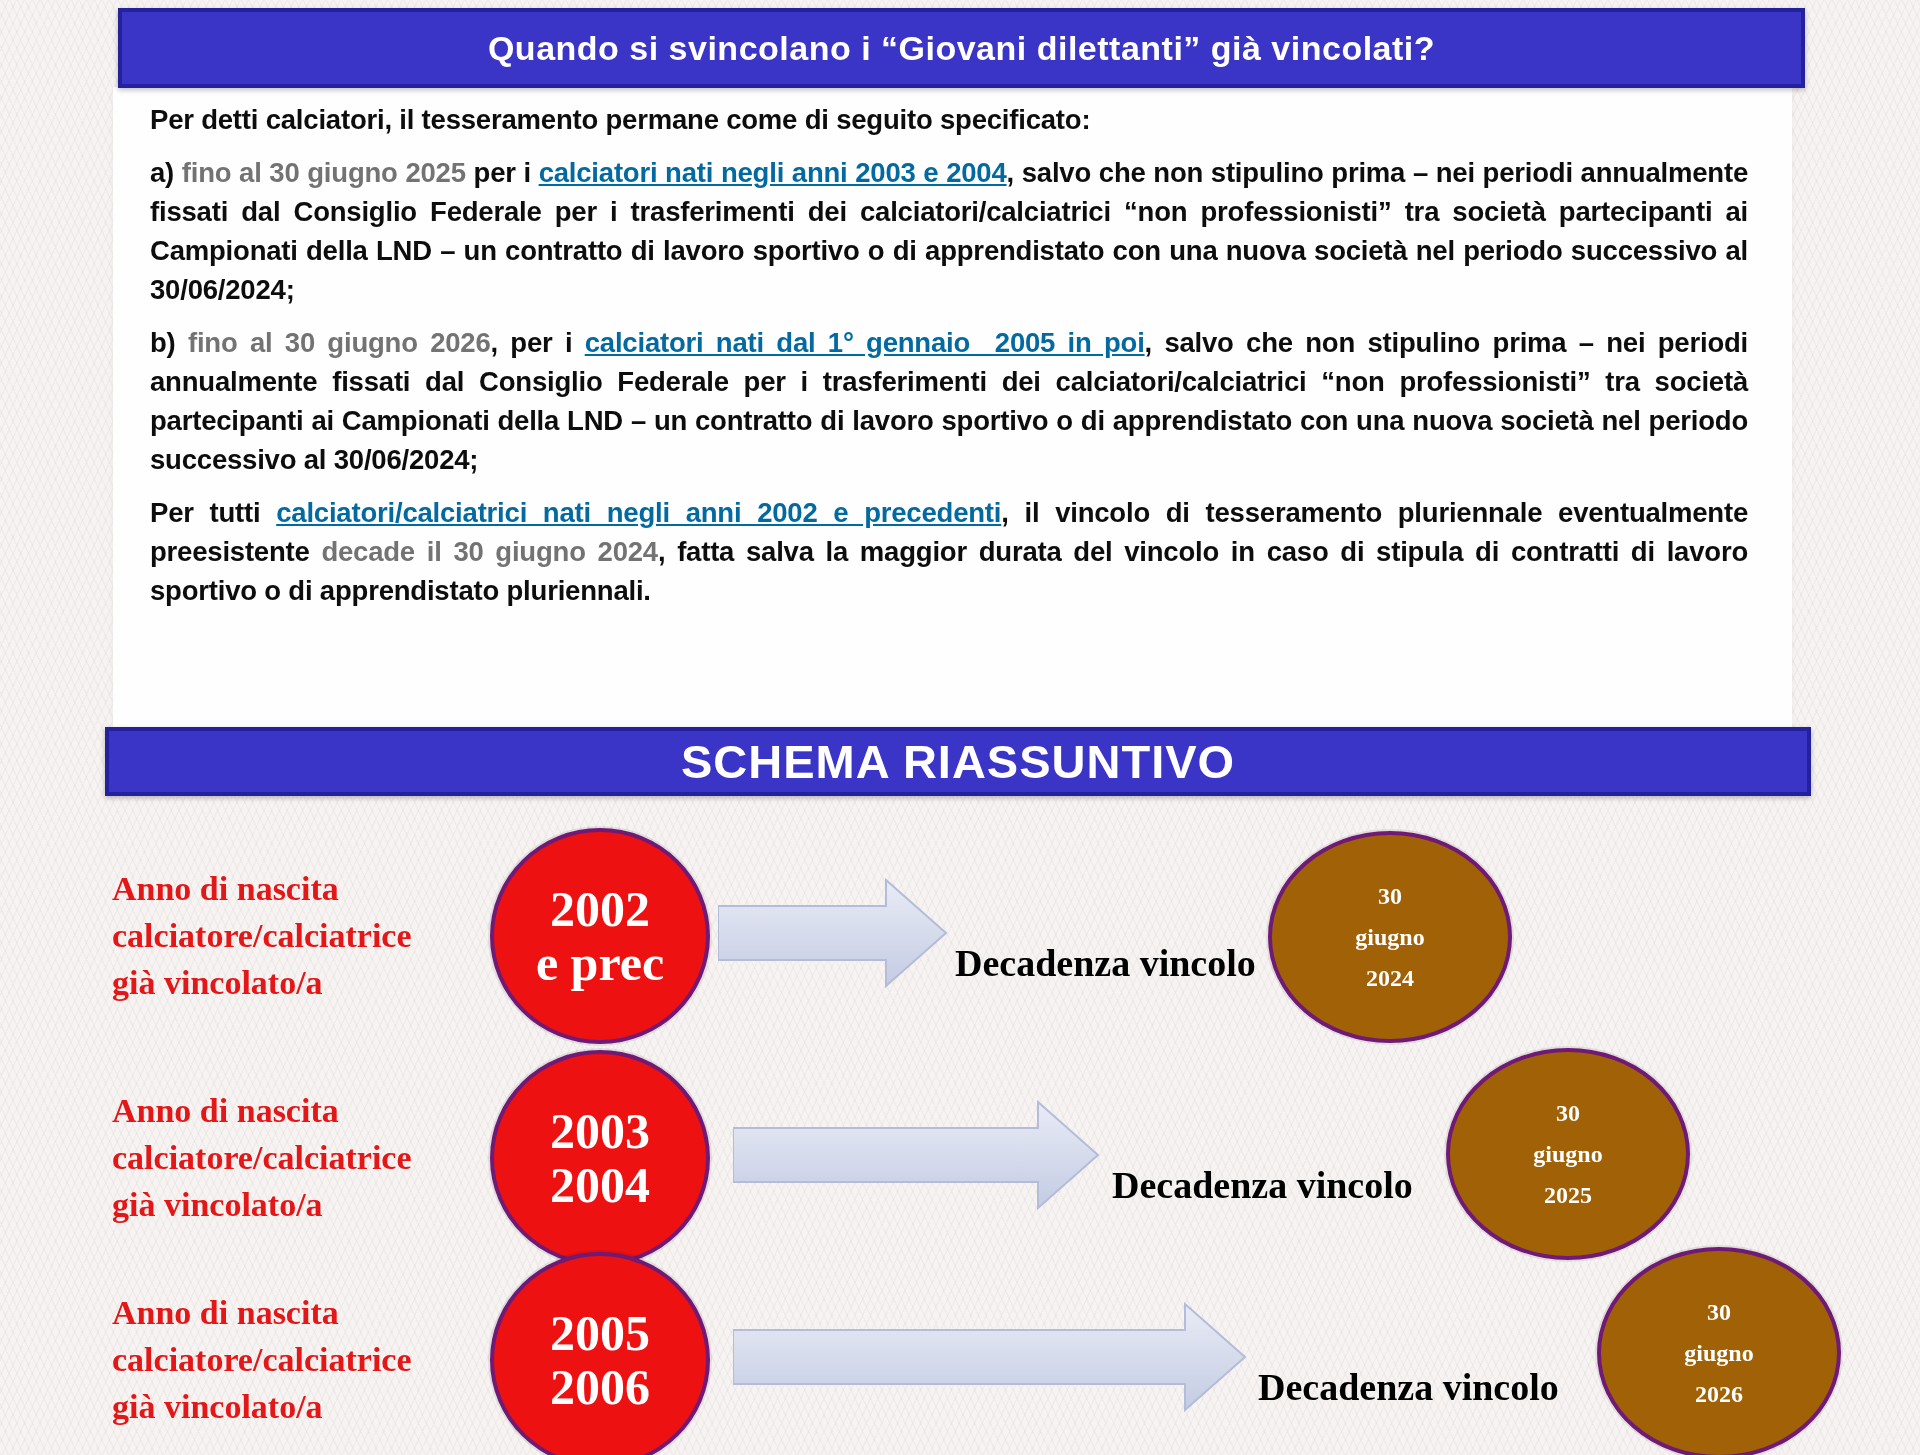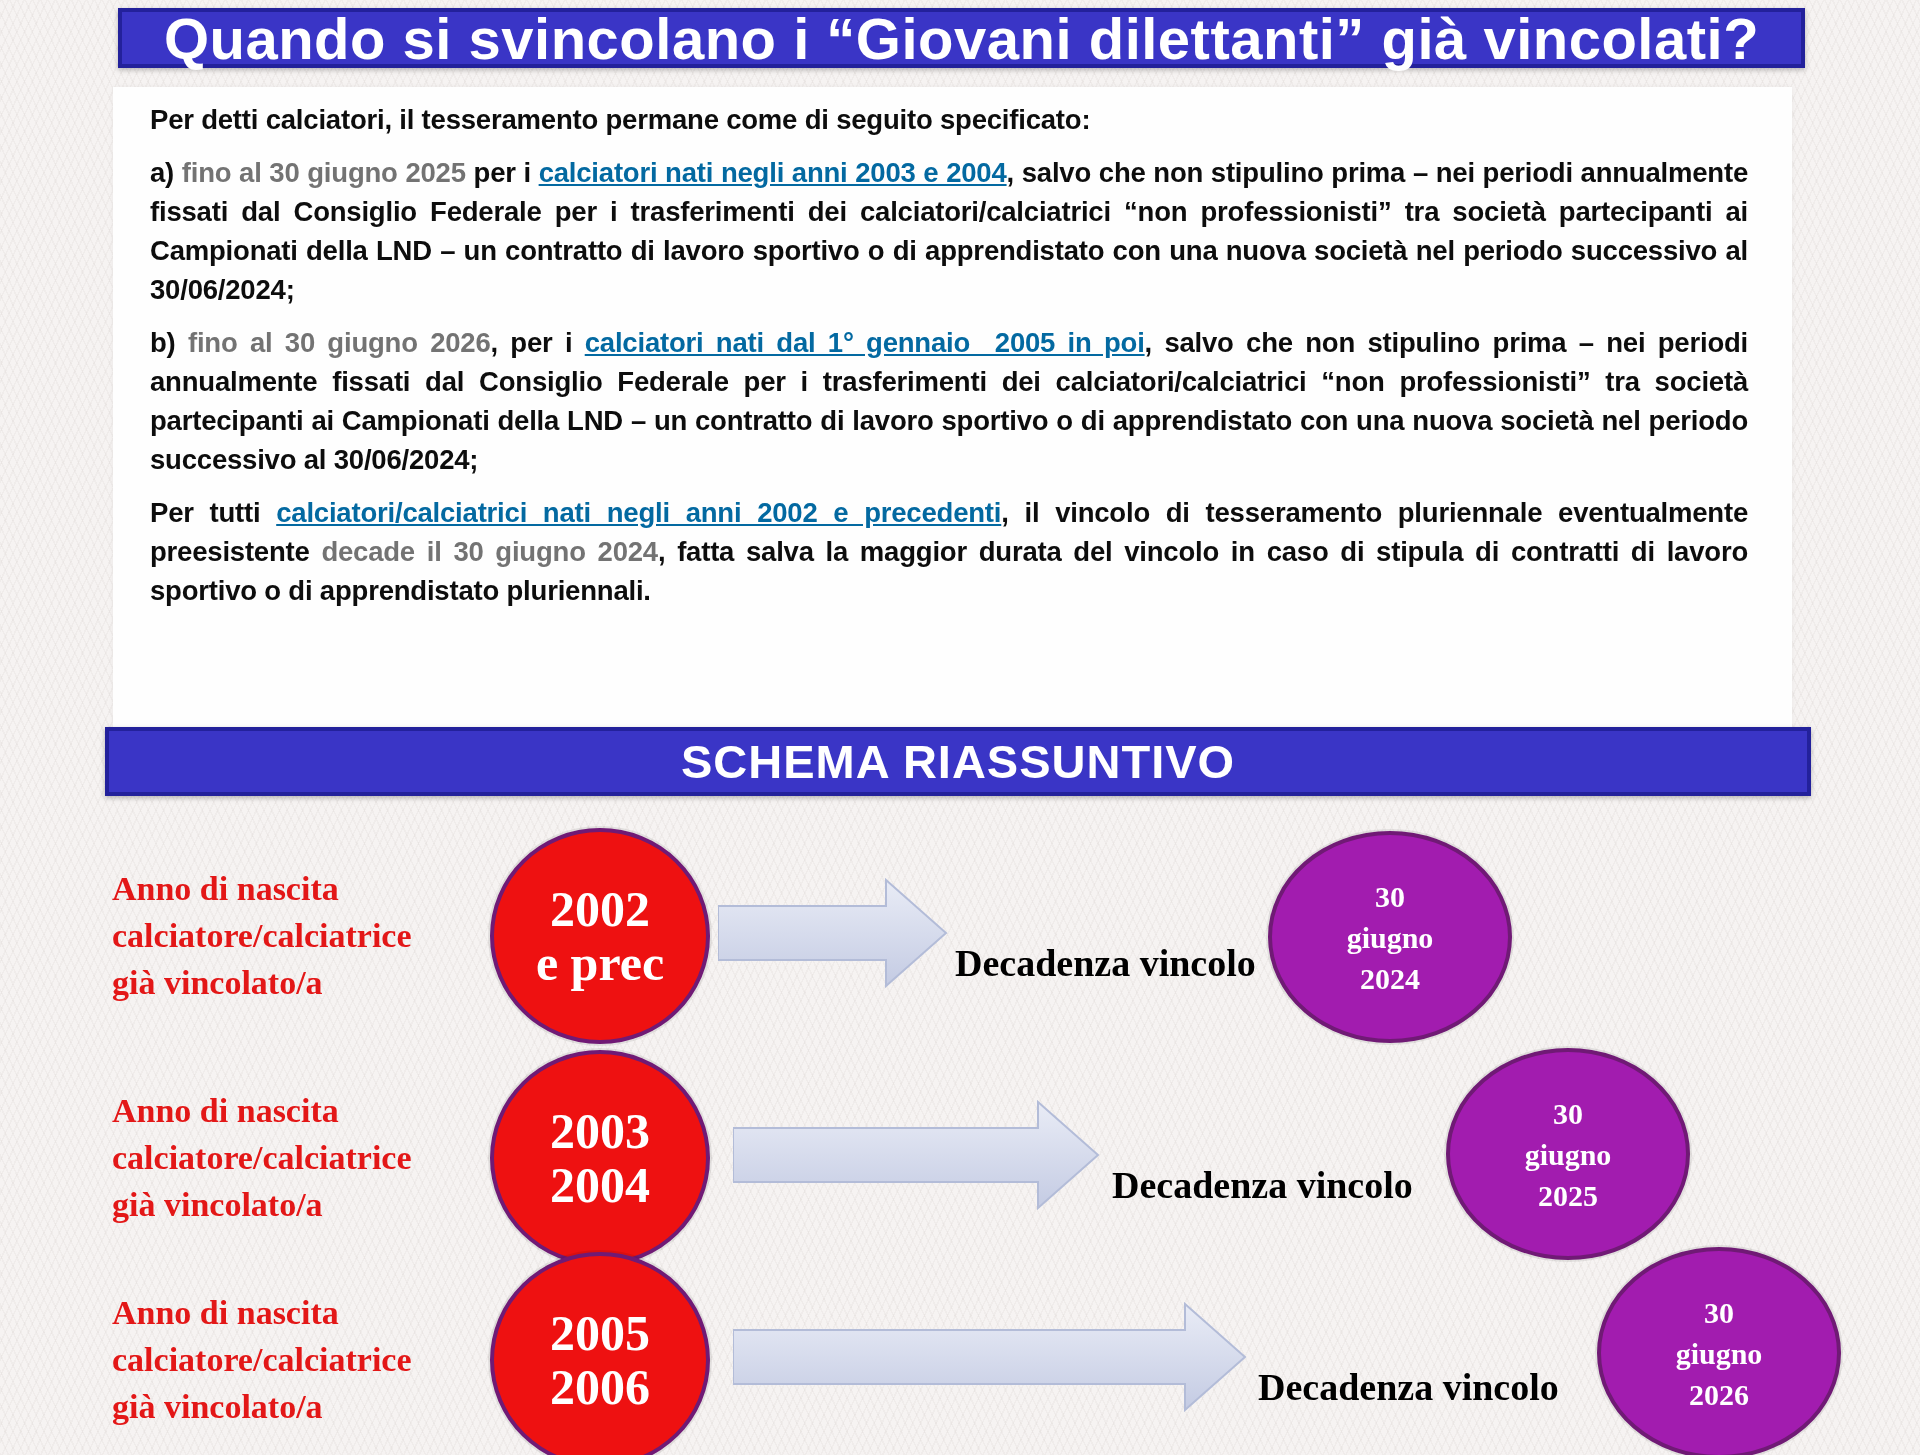--- a/index.html
+++ b/index.html
@@ -13,21 +13,21 @@
   }
   .white-panel{
     position:absolute;left:113px;top:87px;width:1679px;height:643px;
     background:#fefefe;box-shadow:0 0 6px rgba(0,0,0,0.05);
   }
   .banner{
     position:absolute;background:#3a35c6;border:4px solid #23219b;box-sizing:border-box;
     display:flex;align-items:center;justify-content:center;
     color:#ffffff;font-weight:bold;box-shadow:0 2px 5px rgba(0,0,0,0.25);
   }
-  .banner-title{left:118px;top:8px;width:1687px;height:60px;font-size:58px;letter-spacing:0.5px;}
+  .banner-title{left:118px;top:8px;width:1687px;height:80px;font-size:34px;letter-spacing:0.5px;}
   .banner-schema{left:105px;top:727px;width:1706px;height:69px;font-size:47px;letter-spacing:1px;}
   .doc{
     position:absolute;left:150px;top:100px;width:1606px;
     font-size:27.5px;line-height:39px;font-weight:bold;color:#0d0d0d;
     text-align:justify;letter-spacing:-0.2px;
   }
   .doc p{margin:0 8px 14px 0;}
   .seg-black{color:#0d0d0d;}
   .seg-red{color:#737373;}
   .seg-green{color:#0369a1;text-decoration:underline;}
@@ -37,21 +37,21 @@
     font-family:"Liberation Serif",serif;font-weight:bold;font-size:34px;line-height:47px;
     color:#e31717;white-space:pre-line;
   }
   .circle{
     position:absolute;border-radius:50%;display:flex;align-items:center;justify-content:center;
     text-align:center;color:#ffffff;font-family:"Liberation Serif",serif;font-weight:bold;
     border:4px solid #701a75;box-sizing:border-box;box-shadow:0 0 0 2px rgba(0,0,0,0.08);
     white-space:pre-line;
   }
   .circle-red{left:490px;top:2px;width:220px;height:216px;background:#ee1111;font-size:50px;line-height:54px;}
-  .circle-green{width:244px;height:212px;background:#a21caf;font-size:30px;line-height:41px;}
+  .circle-green{width:244px;height:212px;background:#a16207;font-size:24px;line-height:41px;}
   .arrow{position:absolute;top:52px;height:110px;}
   .dlabel{
     position:absolute;top:84px;font-family:"Liberation Serif",serif;font-weight:bold;
     font-size:38px;color:#000000;white-space:nowrap;margin-top:31px;
   }
 </style>
 </head>
 <body>
 
 <div class="white-panel"></div>

